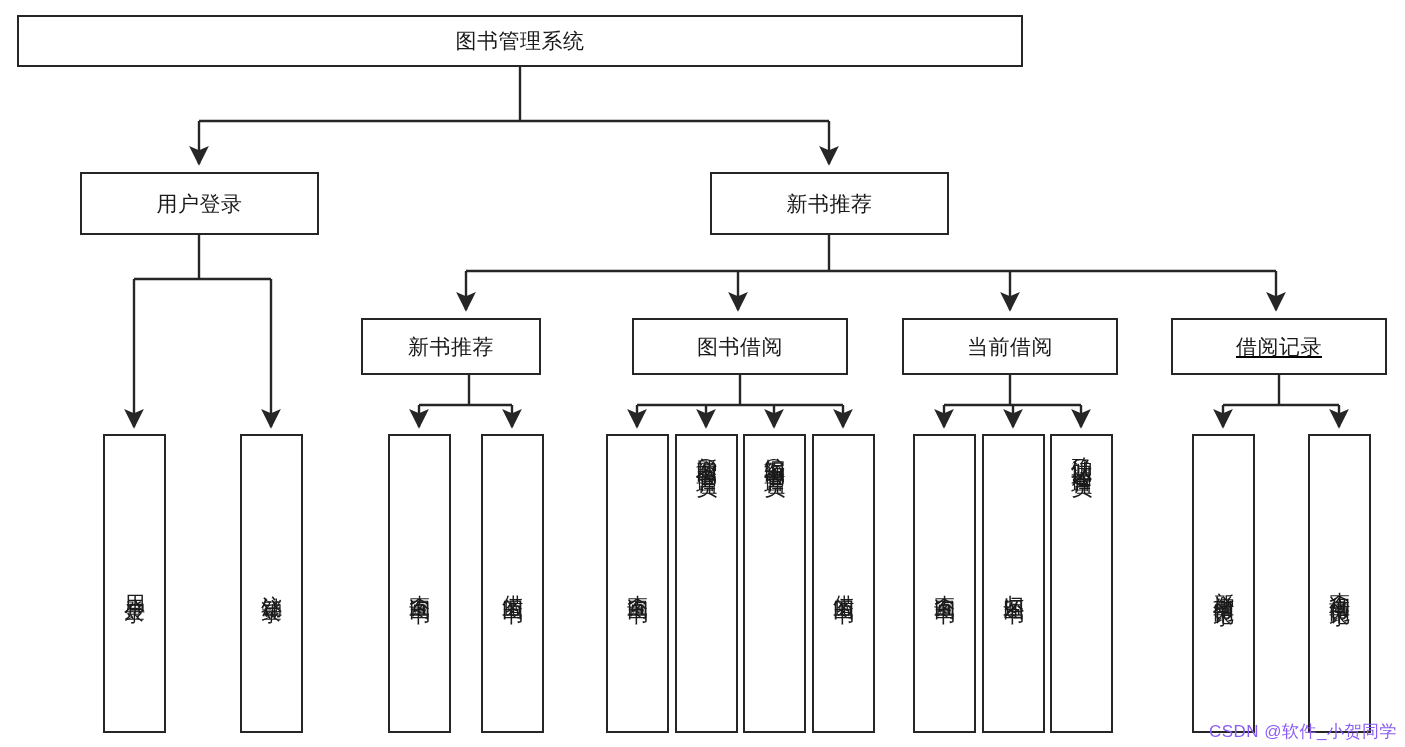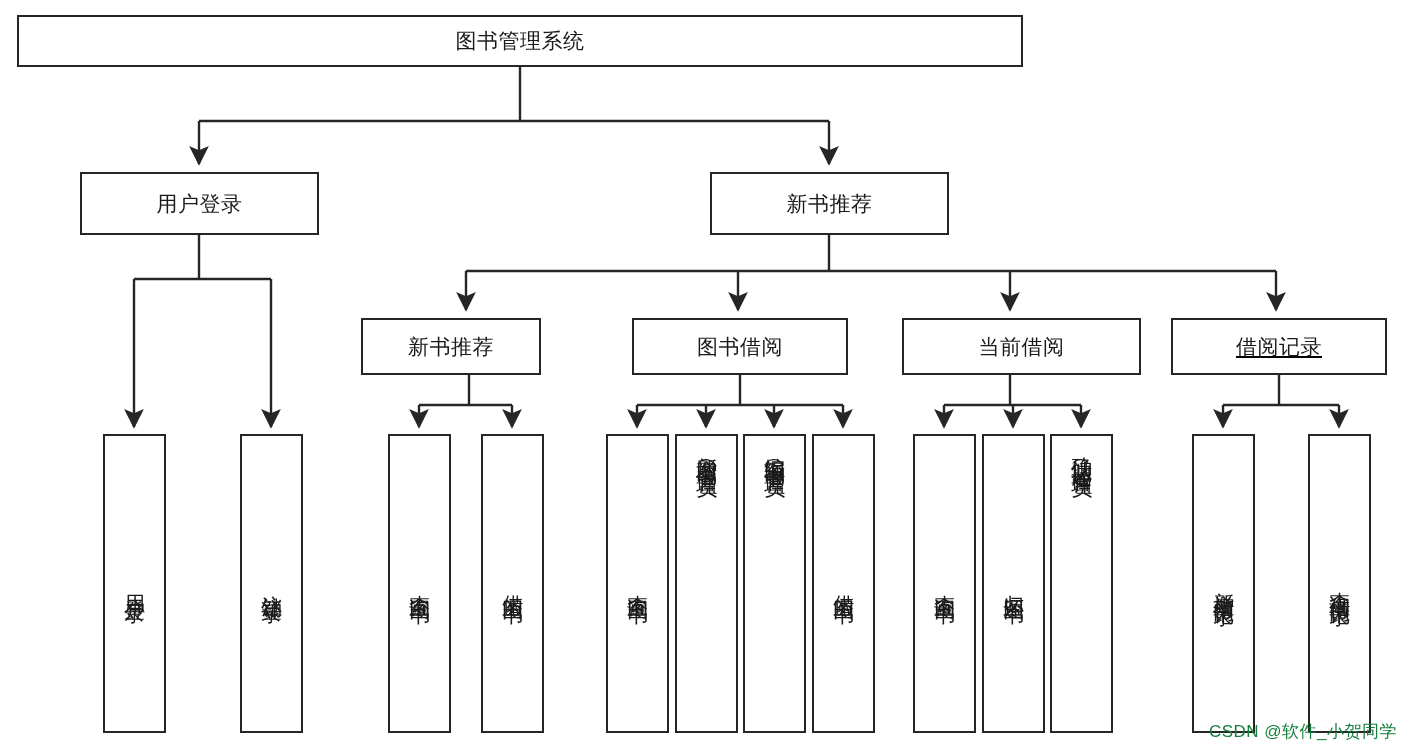--- a/index.html
+++ b/index.html
@@ -57,21 +57,21 @@
     font-size: 21px;
     line-height: 1.45;
     letter-spacing: 3px;
     white-space: nowrap;
   }
   .watermark {
     position: absolute;
     right: 8px;
     bottom: 4px;
     font-size: 17px;
-    color: #15803d;
+    color: #8b5cf6;
     letter-spacing: 0.5px;
     white-space: nowrap;
     pointer-events: none;
   }
 </style>
 </head>
 <body>
 
 <div id="diagram-root">
 
@@ -139,21 +139,21 @@
   </div>
 
   <div class="node-box" style="left:361px; top:318px; width:180px; height:57px;">
     <span class="node-label">新书推荐</span>
   </div>
 
   <div class="node-box" style="left:632px; top:318px; width:216px; height:57px;">
     <span class="node-label">图书借阅</span>
   </div>
 
-  <div class="node-box" style="left:902px; top:318px; width:239px; height:57px;">
+  <div class="node-box" style="left:902px; top:318px; width:216px; height:57px;">
     <span class="node-label">当前借阅</span>
   </div>
 
   <div class="node-box" style="left:1171px; top:318px; width:216px; height:57px;text-decoration:underline;">
     <span class="node-label">借阅记录</span>
   </div>
 
   <div class="node-box leaf centered" style="left:103px; top:434px; width:63px; height:299px;">
     <span class="node-label vertical">用户登录</span>
   </div>

